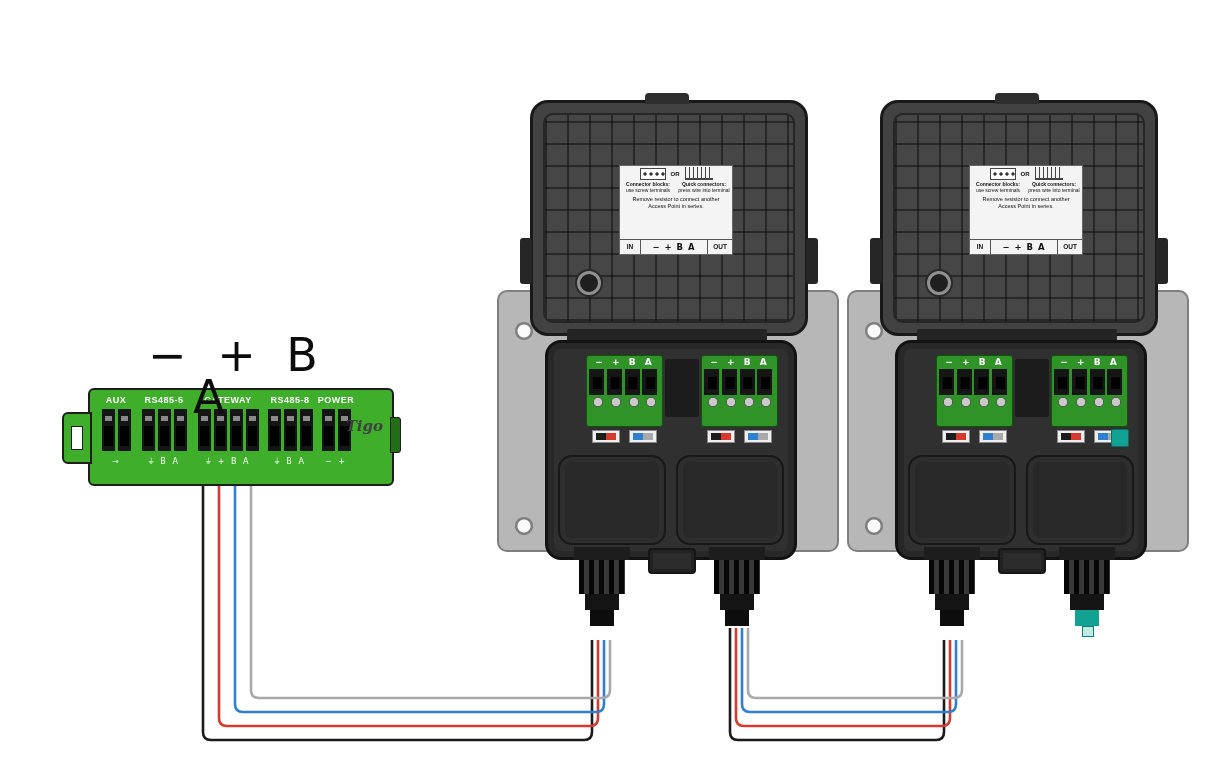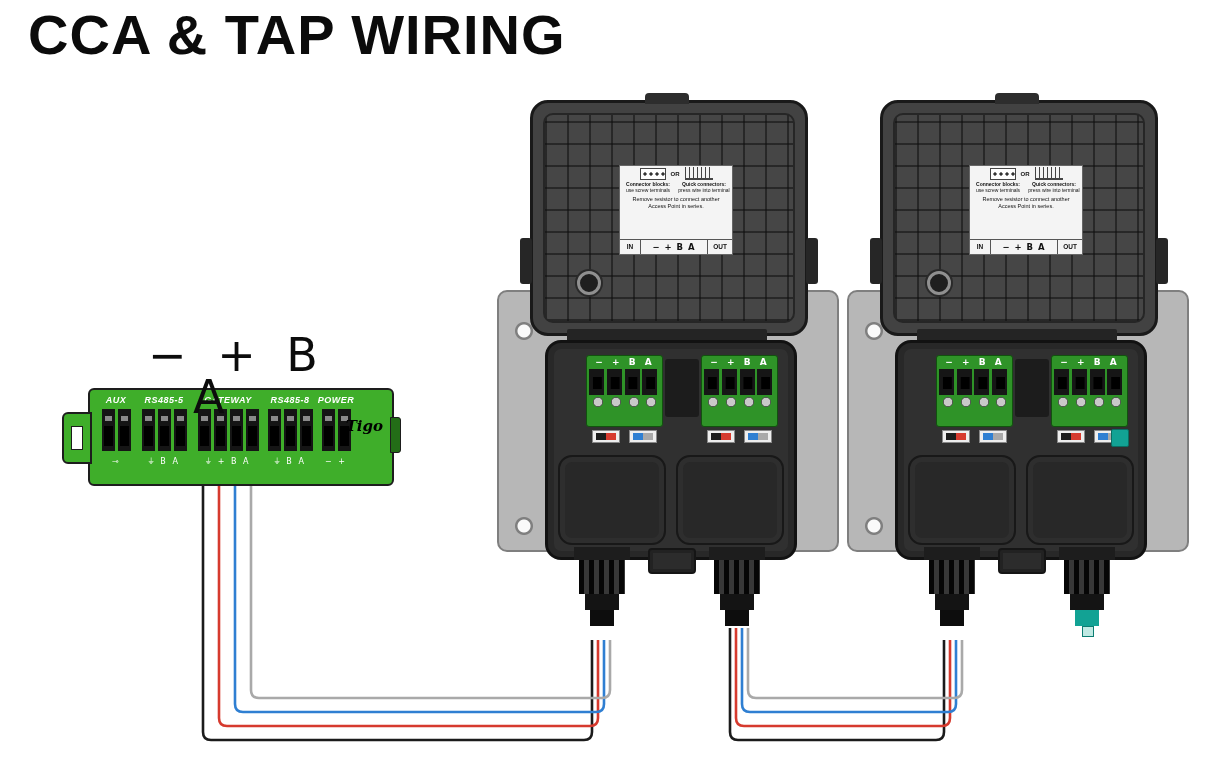--- a/index.html
+++ b/index.html
@@ -16,32 +16,32 @@
   
   .cca{position:absolute;left:88px;top:388px;width:302px;height:94px;background:#3fae2a;
        border:2px solid #1d1d1d;border-radius:6px;z-index:2;}
   .cca-ear{position:absolute;left:-28px;top:22px;width:26px;height:48px;background:#3fae2a;
        border:2px solid #1d1d1d;border-radius:6px 0 0 6px;}
   .cca-slot{position:absolute;left:7px;top:12px;width:10px;height:22px;background:#fff;
        border:1px solid #1d1d1d;}
   .cca-ear-r{position:absolute;right:-9px;top:27px;width:9px;height:34px;background:#236d17;
        border:1px solid #1d1d1d;border-radius:0 3px 3px 0;}
   .pl{position:absolute;top:5px;transform:translateX(-50%);color:#fff;font-size:9px;
-      font-weight:bold;letter-spacing:.5px;white-space:nowrap;font-style:italic;}
+      font-weight:bold;letter-spacing:.5px;white-space:nowrap;}
   .pg{position:absolute;top:19px;height:42px;
       background-image:
         linear-gradient(90deg,transparent 0 3px,#8a8a8a 3px 10px,transparent 10px 16px),
         linear-gradient(90deg,transparent 0 2px,#000 2px 11px,transparent 11px 16px),
         repeating-linear-gradient(90deg,#151515 0 13px,transparent 13px 16px);
       background-size:16px 5px,16px 20px,auto;
       background-position:0 7px,0 17px,0 0;
       background-repeat:repeat-x,repeat-x,repeat;}
   .sl{position:absolute;top:67px;transform:translateX(-50%);color:#fff;font-size:8px;
       letter-spacing:2px;white-space:nowrap;font-family:"DejaVu Sans",sans-serif;}
-  .tigo{position:absolute;right:9px;top:27px;color:#000000;font-style:italic;font-weight:bold;
+  .tigo{position:absolute;right:9px;top:27px;color:#404040;font-style:italic;font-weight:bold;
       font-size:15px;font-family:"DejaVu Serif",serif;}
 
   
   .ann{position:absolute;z-index:5;color:#0c0c0c;font-family:"DejaVu Sans",sans-serif;}
   .ann1{left:148px;top:328px;font-size:46px;letter-spacing:8px;}
   .ann2{left:193px;top:370px;font-size:46px;}
 
   
   .tap{position:absolute;top:92px;width:345px;height:560px;z-index:2;}
   .bracket{position:absolute;left:0;top:198px;width:338px;height:258px;background:#b7b7b7;
@@ -146,21 +146,20 @@
         linear-gradient(#141414,#141414),
         linear-gradient(#12a294,#12a294);}
   .gland.quick::after{content:"";position:absolute;left:23px;top:79px;width:10px;height:9px;
       background:#bfe9e3;border:1px solid #0d7d72;}
 </style>
 </head>
 <body>
 
 <div id="canvas">
 
-  <div class="title">CCA &amp; TAP WIRING</div>
 
   <svg class="wires" width="1220" height="757" viewBox="0 0 1220 757">
     <path stroke-width="2.6" fill="none" d="M203,468 L203,732 Q203,740 211,740 L584,740 Q592,740 592,732 L592,640" stroke="#1b1b1b"></path>
     <path stroke-width="2.6" fill="none" d="M219,468 L219,718 Q219,726 227,726 L590,726 Q598,726 598,718 L598,640" stroke="#d63a2e"></path>
     <path stroke-width="2.6" fill="none" d="M235,468 L235,704 Q235,712 243,712 L596,712 Q604,712 604,704 L604,640" stroke="#2f7fd2"></path>
     <path stroke-width="2.6" fill="none" d="M251,468 L251,690 Q251,698 259,698 L602,698 Q610,698 610,690 L610,640" stroke="#a9a9a9"></path>
     <path stroke-width="2.6" fill="none" d="M730,628 L730,732 Q730,740 738,740 L936,740 Q944,740 944,732 L944,640" stroke="#1b1b1b"></path>
     <path stroke-width="2.6" fill="none" d="M736,628 L736,718 Q736,726 744,726 L942,726 Q950,726 950,718 L950,640" stroke="#d63a2e"></path>
     <path stroke-width="2.6" fill="none" d="M742,628 L742,704 Q742,712 750,712 L948,712 Q956,712 956,704 L956,640" stroke="#2f7fd2"></path>
     <path stroke-width="2.6" fill="none" d="M748,628 L748,690 Q748,698 756,698 L954,698 Q962,698 962,690 L962,640" stroke="#a9a9a9"></path>

